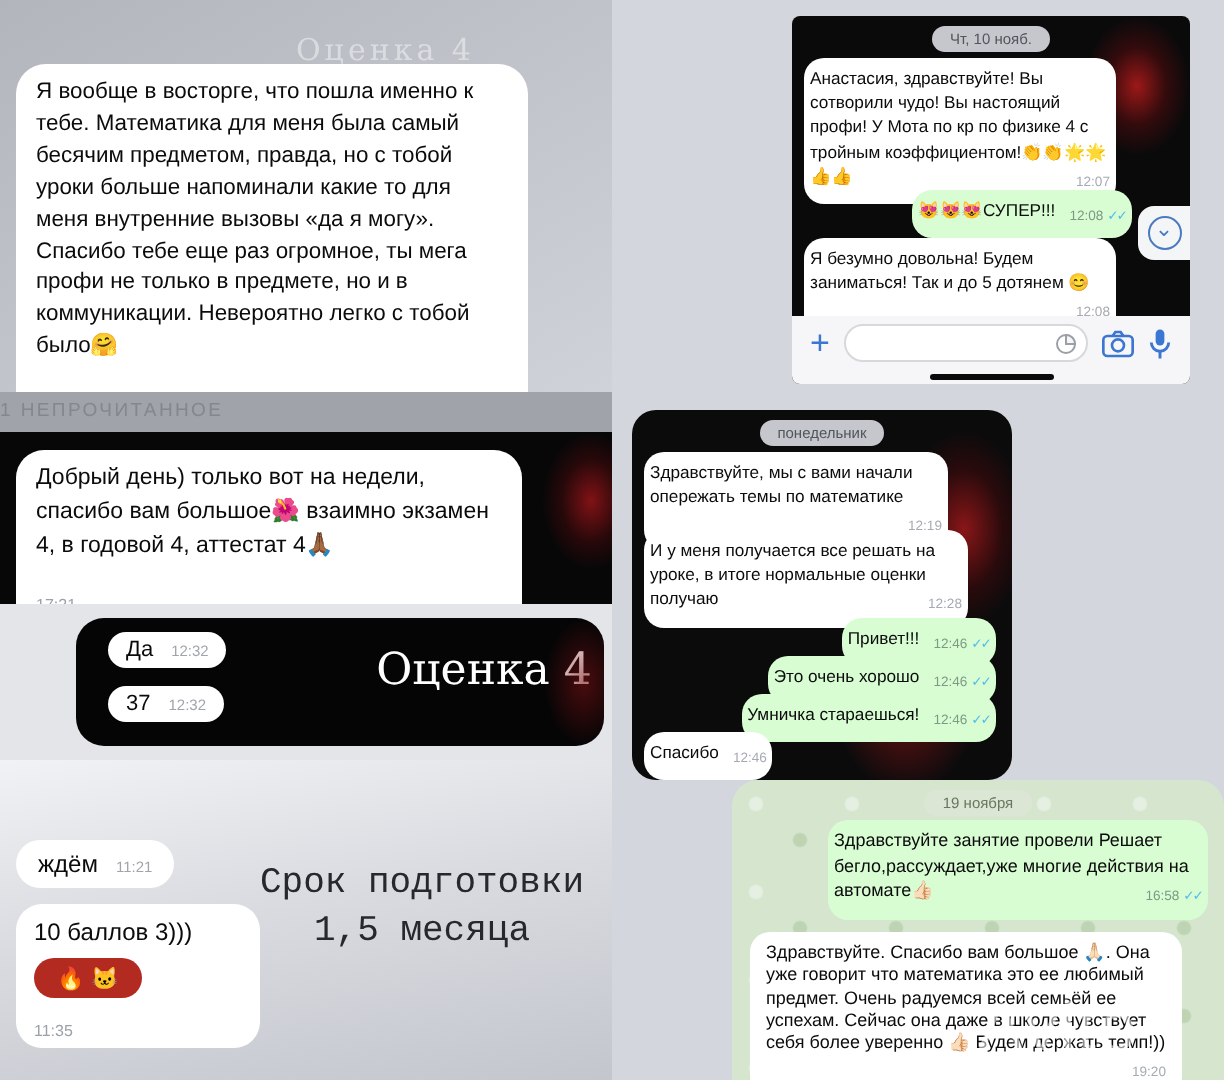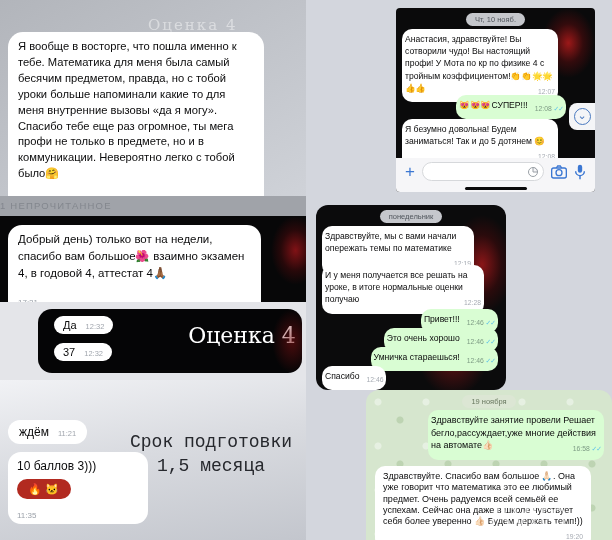--- a/index.html
+++ b/index.html
@@ -33,21 +33,21 @@
   .mini{position:absolute;background:#fff;border-radius:12px;padding:3px 9px;font-size:11px;white-space:nowrap}
   #bubYes{left:16px;top:7px}
   #bub21{left:16px;top:34px}
   .tin{font-size:7.5px;color:#a0a5ad;margin-left:9px}
   #gradeCap{position:absolute;left:148px;top:14px;width:112px;text-align:center;
     font-family:"DejaVu Serif",serif;font-size:22px;color:#fff}
 
   #secE{position:absolute;left:0;top:380px;width:306px;height:160px;
     background:linear-gradient(170deg,#f1f2f5,#d9dbe0 45%,#c3c6cd)}
   #bubWait{left:8px;top:40px;border-radius:13px;padding:5px 11px;font-size:12px;white-space:nowrap}
-  #bubScore{left:8px;top:72px;width:140px;border-radius:13px;padding:7px 9px 4px;font-size:12px}
+  #bubScore{left:8px;top:72px;width:122px;border-radius:13px;padding:7px 9px 4px;font-size:12px}
   .pill{margin-top:6px;width:54px;height:20px;background:#b22a20;border-radius:10px;
     display:flex;align-items:center;justify-content:center;gap:3px;font-size:11px;color:#fff}
   #prepCap{position:absolute;left:112px;top:50px;width:198px;text-align:center;
     font-family:Liberation Mono, monospace;font-size:18px;line-height:24px;color:#26282d}
 
   
   .phone{position:absolute;overflow:hidden}
   #chat1{left:396px;top:8px;width:199px;height:184px;background:#0a0a0b;border-radius:4px}
   #chat1::before{content:"";position:absolute;right:0;top:0;width:95px;height:125px;
     background:radial-gradient(closest-side at 72% 28%,rgba(172,26,26,.9),rgba(92,12,14,.5) 55%,transparent)}
@@ -88,21 +88,21 @@
   #homeBar{position:absolute;bottom:2px;left:50%;transform:translateX(-50%);
     width:62px;height:3.5px;background:#0b0b0c;border-radius:2px;z-index:4}
 
   #c2in1{left:6px;top:21px;width:152px}
   #c2in2{left:6px;top:60px;width:162px}
   #c2out1{right:8px;top:104px;white-space:nowrap}
   #c2out2{right:8px;top:123px;white-space:nowrap}
   #c2out3{right:8px;top:142px;white-space:nowrap}
   #c2in3{left:6px;top:161px;white-space:nowrap}
 
-  #c3out{right:8px;top:20px;width:176px;font-size:9px;line-height:12.6px}
+  #c3out{right:8px;top:20px;width:190px;font-size:9px;line-height:12.6px}
   #c3in{left:9px;top:76px;width:216px;font-size:9px;line-height:11.3px;padding:5px 8px}
 
   #avito{position:absolute;left:489px;top:495px;font-size:34px;font-weight:normal;
     color:rgba(255,255,255,.55);letter-spacing:1px;z-index:9}
 </style>
 </head>
 <body>
 
 <div id="secA">
   <div class="wm">Оценка 4</div>

